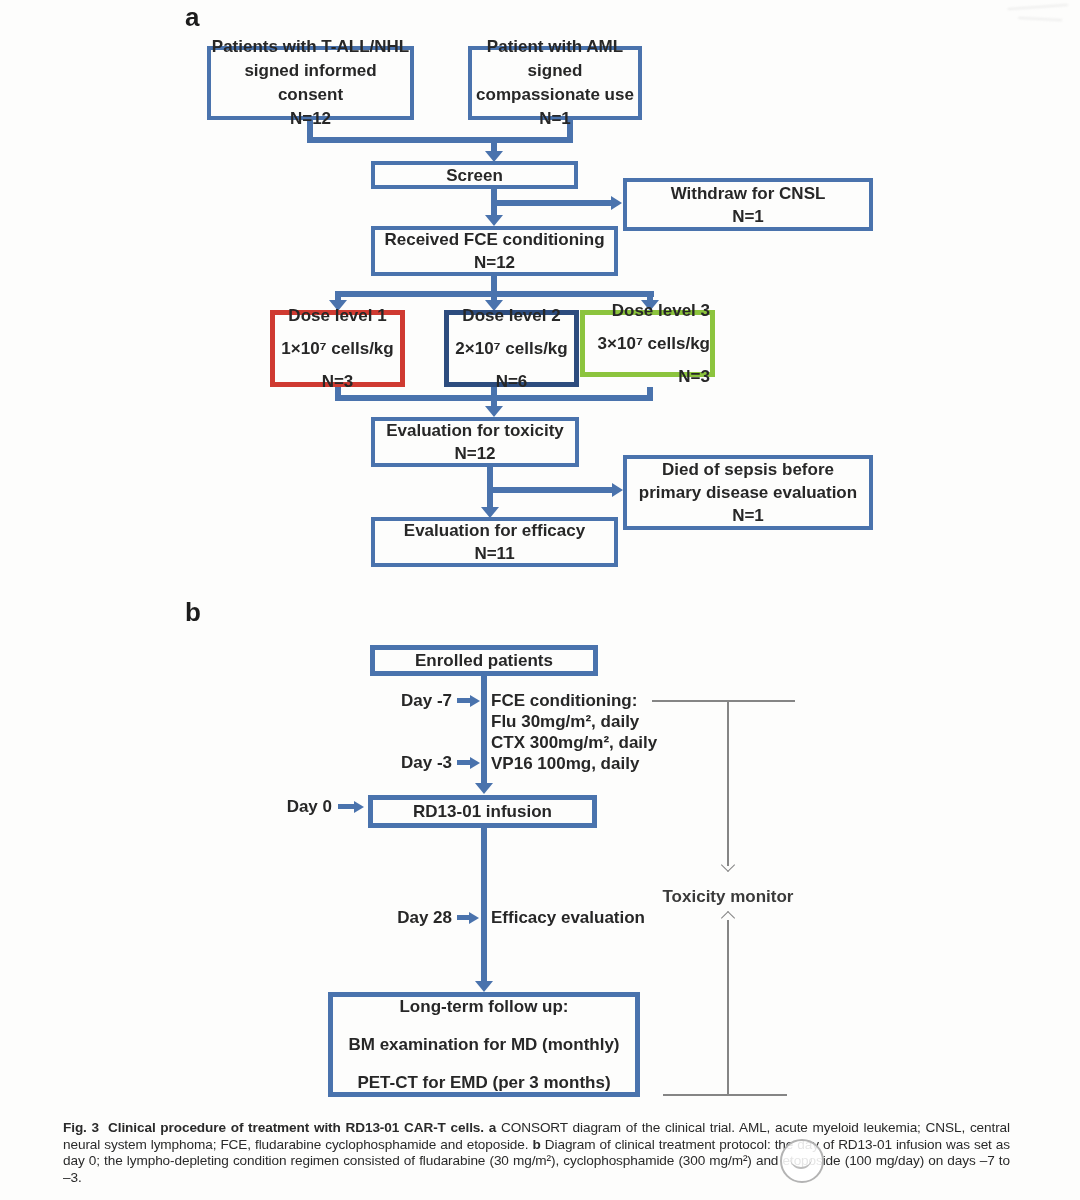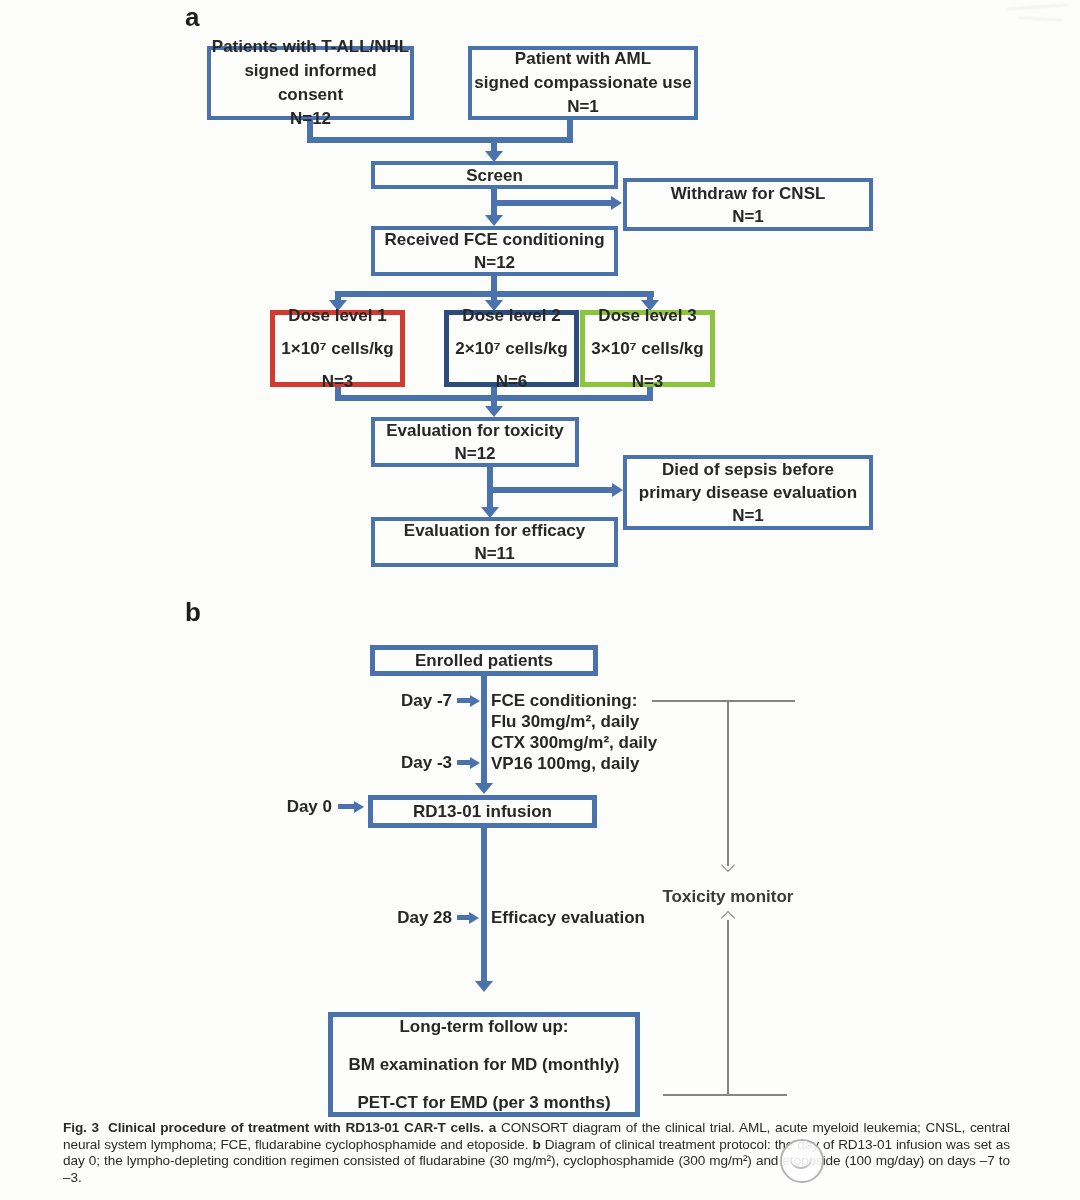--- a/index.html
+++ b/index.html
@@ -18,21 +18,21 @@
   .bx{
     position:absolute;box-sizing:border-box;background:#fdfdfc;
     border:4px solid var(--conn);
     display:flex;flex-direction:column;align-items:center;justify-content:center;
     text-align:center;font-weight:700;color:var(--ink);
     font-size:17px;line-height:23px;z-index:3;
   }
   .bx.b5{border-width:5px;gap:11px;}
   .bx.lh24{line-height:24px;}
   .bx.lh22{line-height:22px;}
-  .bx.lh27{line-height:27px;margin-top:20px;}
+  .bx.lh27{line-height:27px;}
   .bx.red{border-color:#cf3a31;}
   .bx.navy{border-color:#2d4c7e;}
   .bx.green{border-color:#8cc43e;}
   
   .vl,.hl{position:absolute;background:var(--conn);z-index:1;}
   .ah-d{position:absolute;width:0;height:0;border-left:9px solid transparent;border-right:9px solid transparent;border-top:11px solid var(--conn);z-index:2;}
   .ah-r{position:absolute;width:0;height:0;border-top:7px solid transparent;border-bottom:7px solid transparent;border-left:11px solid var(--conn);z-index:2;}
   .ah-r.sm{border-top-width:6px;border-bottom-width:6px;border-left-width:10px;}
   
   .tl{position:absolute;background:var(--bracket);z-index:1;}
@@ -77,33 +77,33 @@
 
 <div id="stage">
 
   <div class="plabel" style="left:185px;top:2px;">a</div>
 
   <div class="bx lh24" style="left:207px;top:46px;width:207px;height:74px;">
     <div>Patients with T-ALL/NHL</div>
     <div>signed informed consent</div>
     <div>N=12</div>
   </div>
-  <div class="bx lh24" style="left:468px;top:46px;width:230px;height:74px;">
+  <div class="bx lh24" style="left:468px;top:46px;width:174px;height:74px;">
     <div>Patient with AML</div>
     <div>signed compassionate use</div>
     <div>N=1</div>
   </div>
 
   <div class="vl" style="left:307px;top:120px;width:6px;height:22px;"></div>
   <div class="vl" style="left:567px;top:120px;width:6px;height:22px;"></div>
   <div class="hl" style="left:307px;top:137px;width:266px;height:6px;"></div>
   <div class="vl" style="left:491px;top:141px;width:6px;height:12px;"></div>
   <div class="ah-d" style="left:485px;top:151px;"></div>
 
-  <div class="bx" style="left:371px;top:161px;width:247px;height:28px;">
+  <div class="bx" style="left:371px;top:161px;width:207px;height:28px;">
     <div>Screen</div>
   </div>
 
   <div class="vl" style="left:491px;top:189px;width:6px;height:28px;"></div>
   <div class="ah-d" style="left:485px;top:215px;"></div>
   <div class="hl" style="left:494px;top:200px;width:117px;height:6px;"></div>
   <div class="ah-r" style="left:611px;top:196px;"></div>
 
   <div class="bx" style="left:623px;top:178px;width:250px;height:53px;">
     <div>Withdraw for CNSL</div>
@@ -127,21 +127,21 @@
   <div class="bx b5 lh22 red" style="left:270px;top:310px;width:135px;height:77px;">
     <div>Dose level 1</div>
     <div>1×10⁷ cells/kg</div>
     <div>N=3</div>
   </div>
   <div class="bx b5 lh22 navy" style="left:444px;top:310px;width:135px;height:77px;">
     <div>Dose level 2</div>
     <div>2×10⁷ cells/kg</div>
     <div>N=6</div>
   </div>
-  <div class="bx b5 lh22 green" style="left:580px;top:310px;width:135px;height:77px;">
+  <div class="bx b5 lh22 green" style="left:580px;top:310px;width:135px;height:67px;align-items:flex-end;">
     <div>Dose level 3</div>
     <div>3×10⁷ cells/kg</div>
     <div>N=3</div>
   </div>
 
   <div class="vl" style="left:335px;top:387px;width:6px;height:12px;"></div>
   <div class="vl" style="left:491px;top:387px;width:6px;height:12px;"></div>
   <div class="vl" style="left:647px;top:387px;width:6px;height:12px;"></div>
   <div class="hl" style="left:335px;top:395px;width:318px;height:6px;"></div>
   <div class="vl" style="left:491px;top:401px;width:6px;height:7px;"></div>

